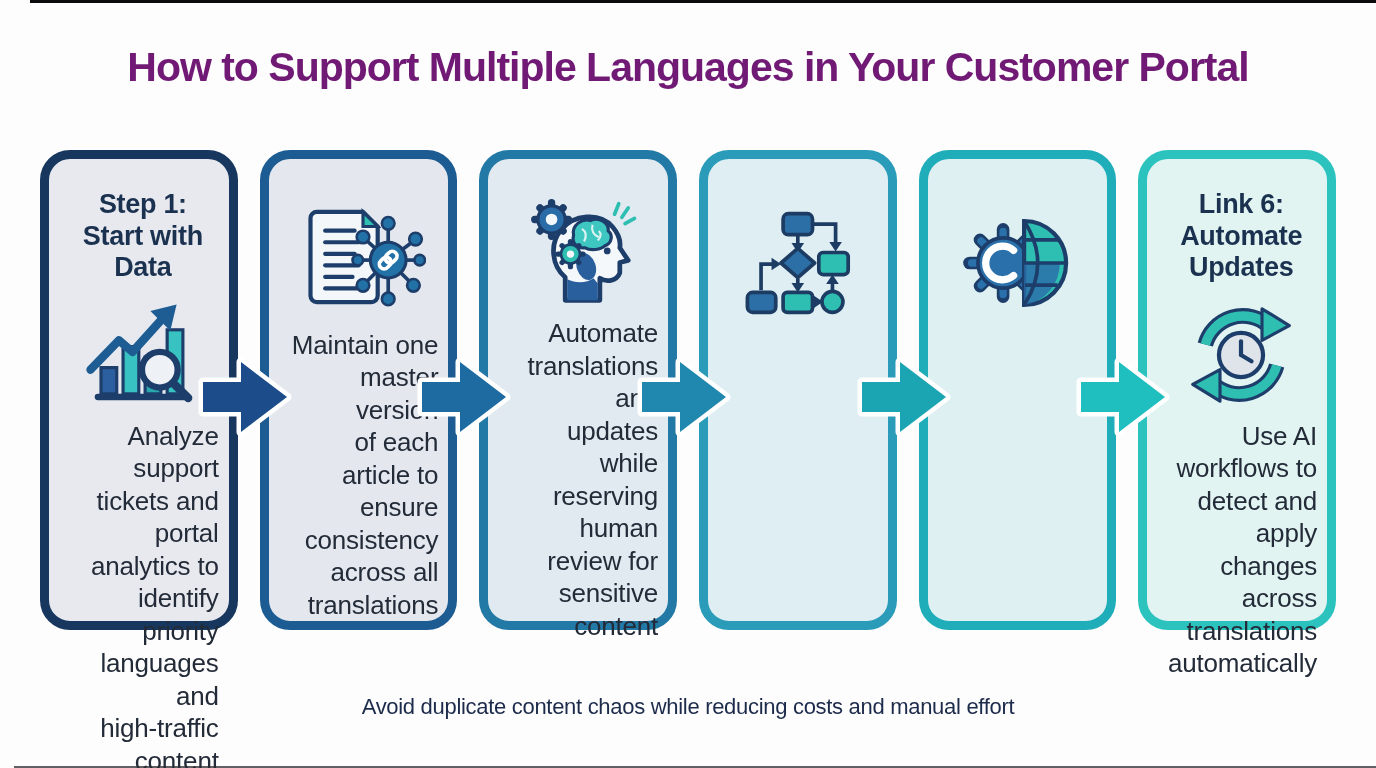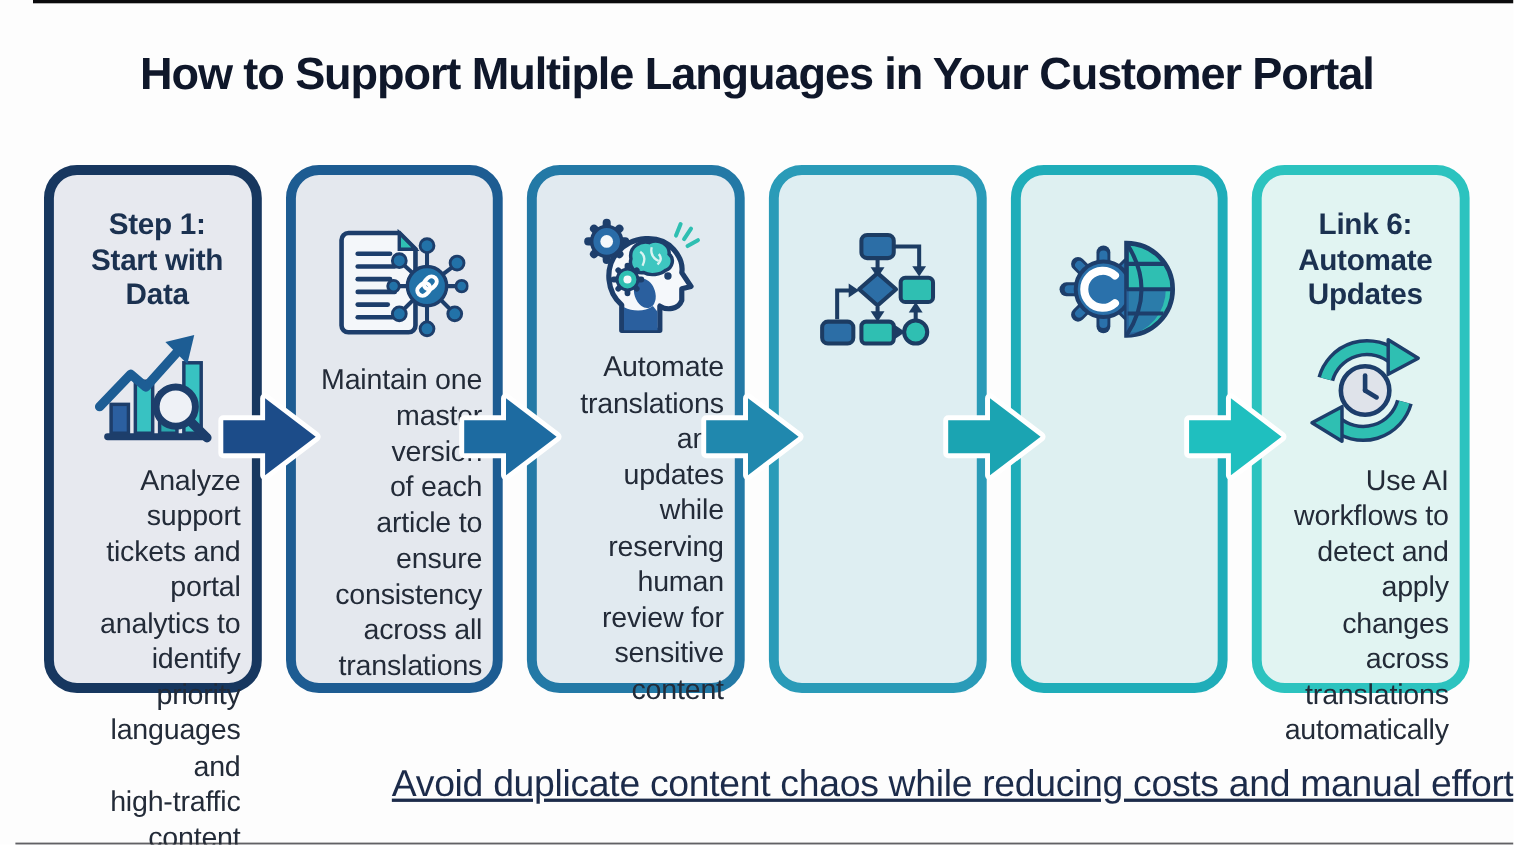--- a/index.html
+++ b/index.html
@@ -16,21 +16,21 @@
     background:#0b0b0d;
   }
   .edge-bar-bottom {
     position:absolute; bottom:0; left:14px; right:0; height:2px;
     background:#2c2c31; opacity:.75;
   }
   .main-title {
     margin:44px 24px 0;
     text-align:center;
     font-size:41px; font-weight:bold; letter-spacing:-1px;
-    color:#0f172a;
+    color:#701a75;
     line-height:1.15;
     white-space:nowrap;
   }
   .steps-row {
     display:flex;
     gap:22px;
     margin:59px 40px 0 40px;
   }
   .step-card {
     position:relative;
@@ -66,25 +66,24 @@
   }
   .flow-arrow {
     position:absolute;
     right:-66px;
     top:193px;
     z-index:6;
     overflow:visible;
   }
   .tagline {
     margin-top:64px;
-    text-align:right;
-    font-size:34px;
+    text-align:center;
+    font-size:22px;
     color:#1c2b4a;
     letter-spacing:-0.3px;
-    text-decoration:underline;
   }
 </style>
 </head>
 <body>
 
 <div class="canvas">
 
   <div class="edge-bar-top"></div>
 
   <h1 class="main-title">How to Support Multiple Languages in Your Customer Portal</h1>

